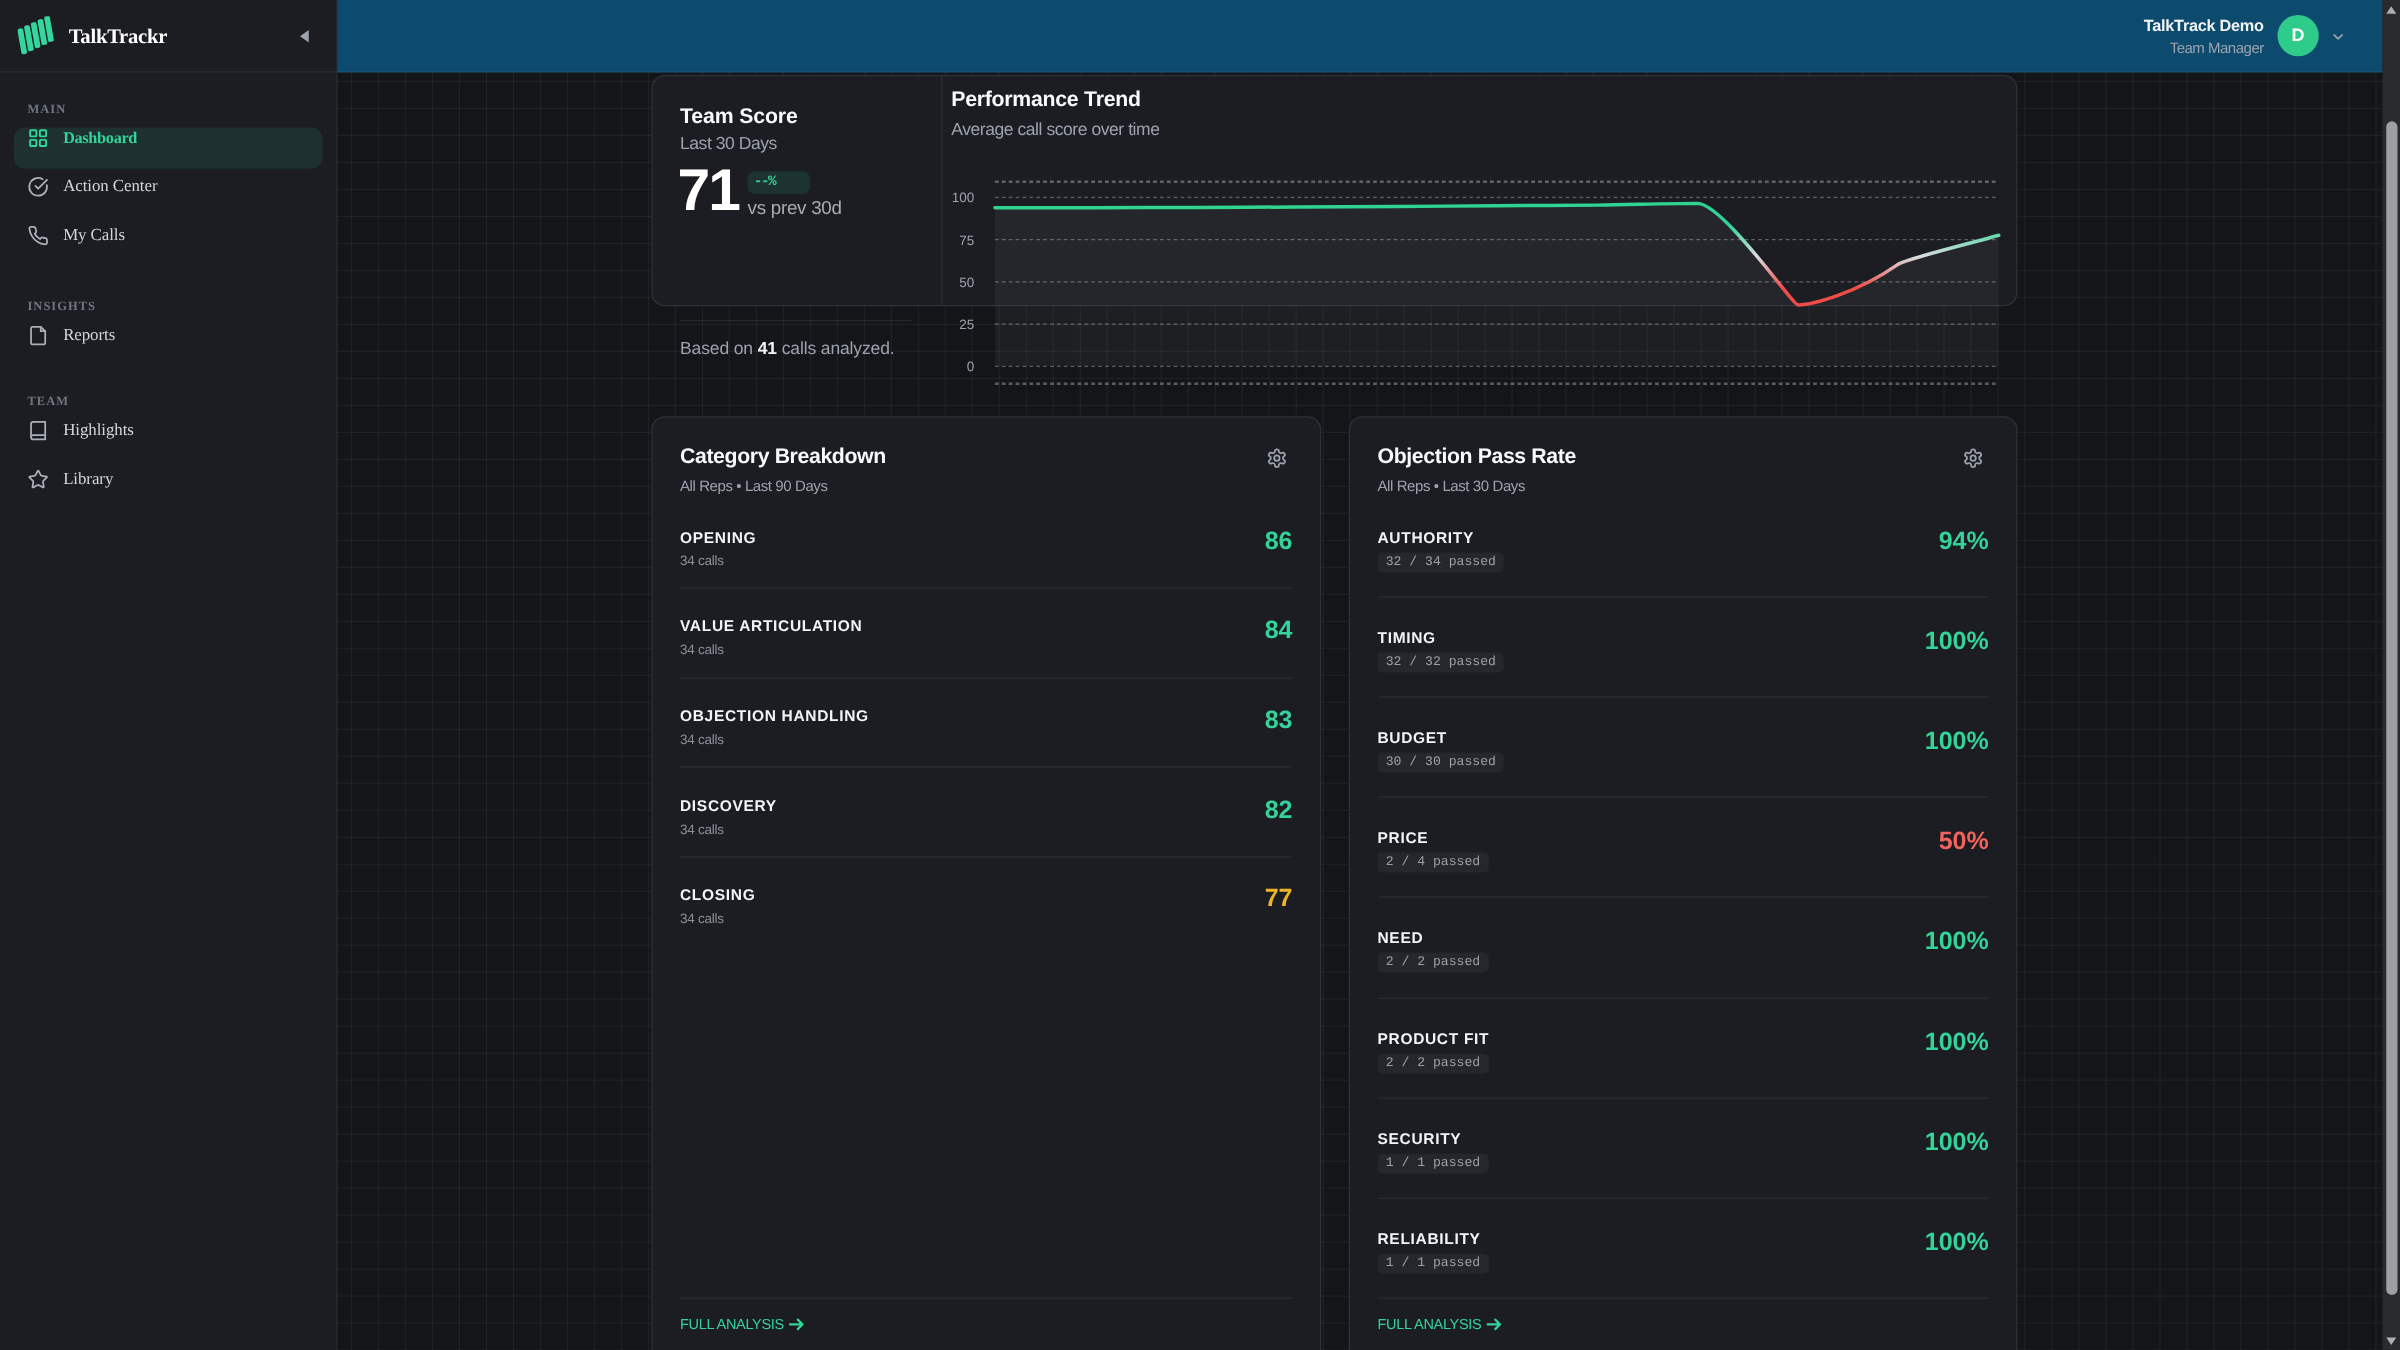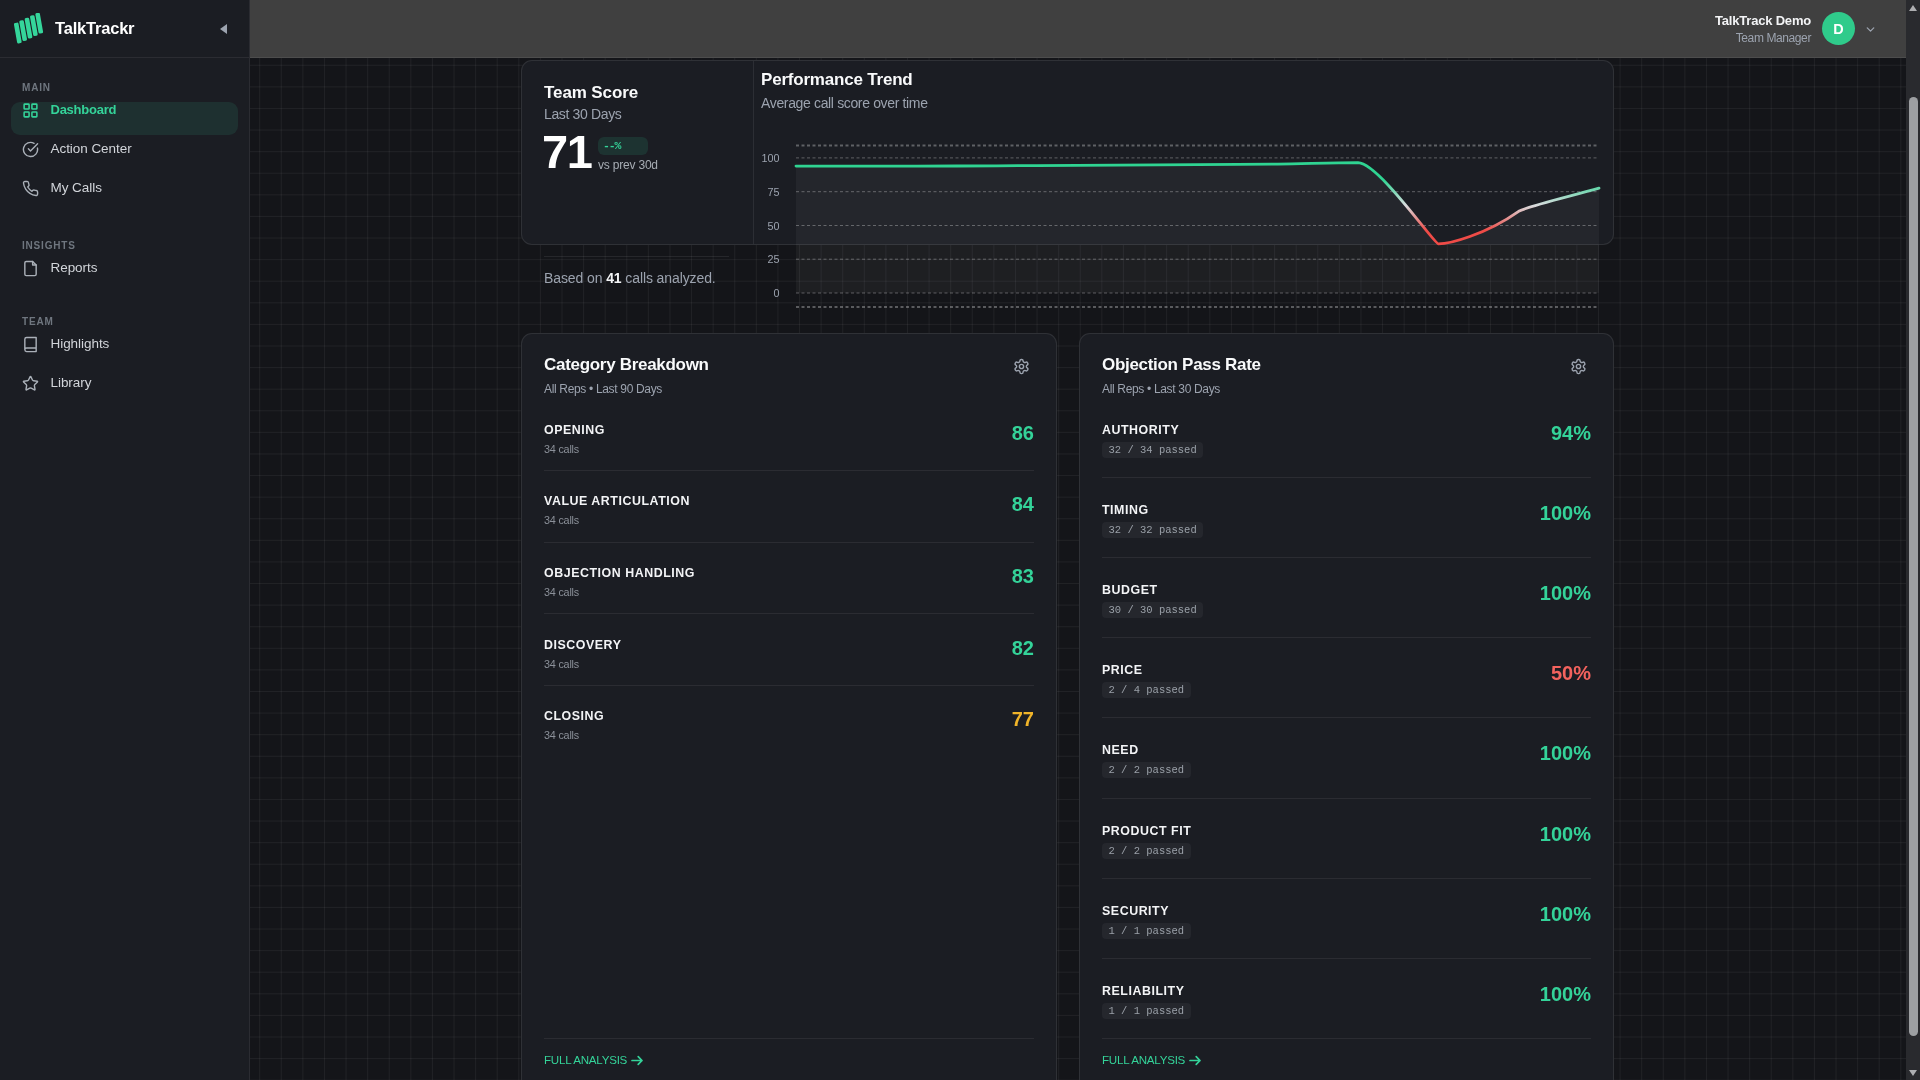--- a/index.html
+++ b/index.html
@@ -13,25 +13,25 @@
   .gridbg {
     position:absolute; left:230px; top:0; width:1676px; height:1080px;
     background-image:
       linear-gradient(to right, rgba(255,255,255,0.055) 1px, transparent 1px),
       linear-gradient(to bottom, rgba(255,255,255,0.055) 1px, transparent 1px);
     background-size:21.6px 21.6px;
     background-position:7.6px 0px;
   }
   .header {
     position:absolute; left:230px; top:0; width:1676px; height:58px;
-    background:#404040; border-bottom:1px solid rgba(255,255,255,0.07);
+    background:#0c4a6e; border-bottom:1px solid rgba(255,255,255,0.07);
   }
   .sidebar {
-    position:absolute; left:0; top:0; width:250px; height:1080px;
-    background:#1b1d23; border-right:1px solid rgba(255,255,255,0.07);
+    position:absolute; left:0; top:0; width:270px; height:1080px;
+    background:#1b1d23; border-right:1px solid rgba(255,255,255,0.07);font-family:Liberation Serif, serif;
   }
   .sb-logo {
     height:58px; border-bottom:1px solid rgba(255,255,255,0.07);
     display:flex; align-items:center; padding:0 14px; position:relative;
   }
   .sb-logo .brand { font-size:16.5px; font-weight:700; color:#fff; margin-left:11px; letter-spacing:-0.2px; }
   .collapse-tri {
     position:absolute; right:22px; top:24px;
     width:0; height:0; border-top:5px solid transparent; border-bottom:5px solid transparent;
     border-right:7px solid #9ca3af;
@@ -68,21 +68,21 @@
   #card-obj { left:1079px; top:333px; width:535px; height:759px; }
   .vdivider { position:absolute; left:231px; top:0; width:1px; height:100%; background:rgba(255,255,255,0.08); }
   .ts-title { position:absolute; left:22px; top:22px; font-size:17px; letter-spacing:-0.1px; font-weight:700; color:#f9fafb; }
   .ts-sub { position:absolute; left:22px; top:45px; font-size:14px; letter-spacing:-0.35px; color:#9ca3af; }
   .ts-num { position:absolute; left:20px; top:67px; line-height:1; font-size:47px; font-weight:700; color:#fff; letter-spacing:-1.5px; }
   .ts-badge {
     position:absolute; left:76px; top:75.5px; background:rgba(52,211,153,0.12); color:#34d399;
     font-family:"Liberation Mono", monospace; font-size:11.5px; font-weight:700; letter-spacing:-1.2px;
     width:50px; height:18.5px; line-height:18.5px; padding-left:5px; border-radius:6px;
   }
-  .ts-vs { position:absolute; left:76px; top:97px; font-size:12px; letter-spacing:-0.2px; color:#a7adb4; }
+  .ts-vs { position:absolute; left:76px; top:97px; font-size:15px; letter-spacing:-0.2px; color:#a7adb4; }
   .ts-hr { position:absolute; left:22px; top:195px; width:185px; height:1px; background:rgba(255,255,255,0.08); }
   .ts-based { position:absolute; left:22px; top:209px; font-size:14px; letter-spacing:-0.1px; color:#9ca3af; }
   .ts-based b { color:#f3f4f6; }
   .pt-title { position:absolute; left:239px; top:9px; font-size:17px; letter-spacing:-0.2px; font-weight:700; color:#f9fafb; }
   .pt-sub { position:absolute; left:239px; top:34px; font-size:14px; letter-spacing:-0.35px; color:#9ca3af; }
   .card-h1 { position:absolute; left:22px; top:21px; font-size:17px; letter-spacing:-0.3px; font-weight:700; color:#f9fafb; }
   .card-h2 { position:absolute; left:22px; top:48px; font-size:12px; letter-spacing:-0.33px; color:#9ca3af; }
   .gear { position:absolute; right:26px; top:24px; color:#9ca3af; }
   
   .crow { position:absolute; left:22px; right:22px; }

